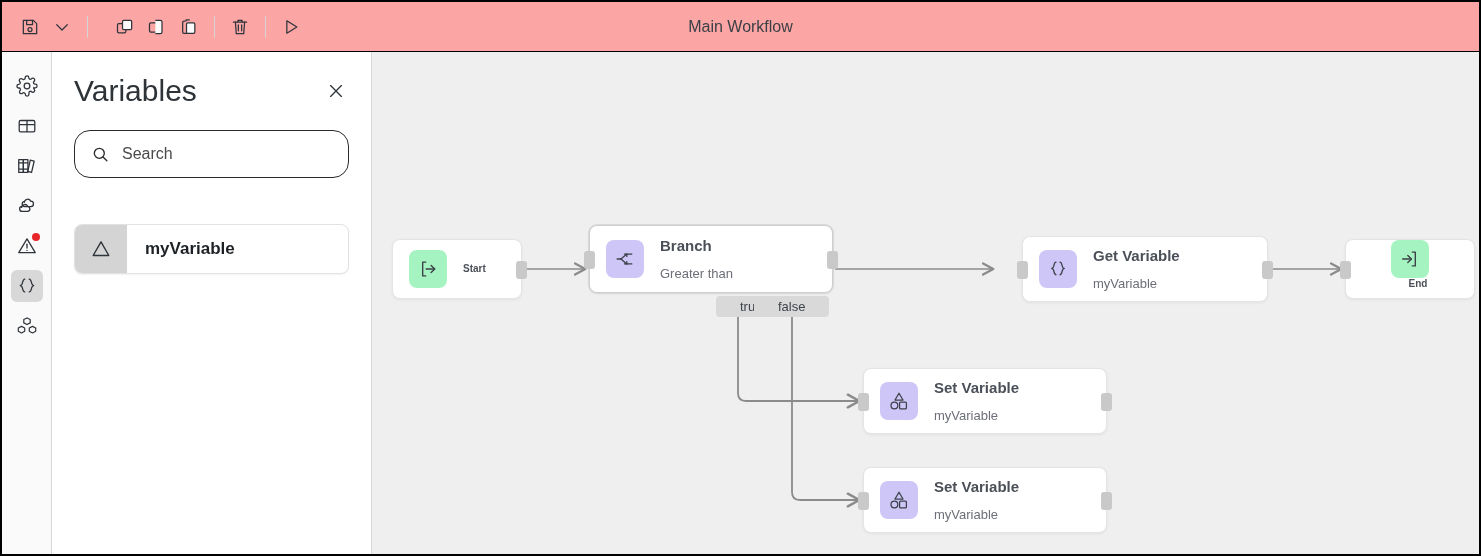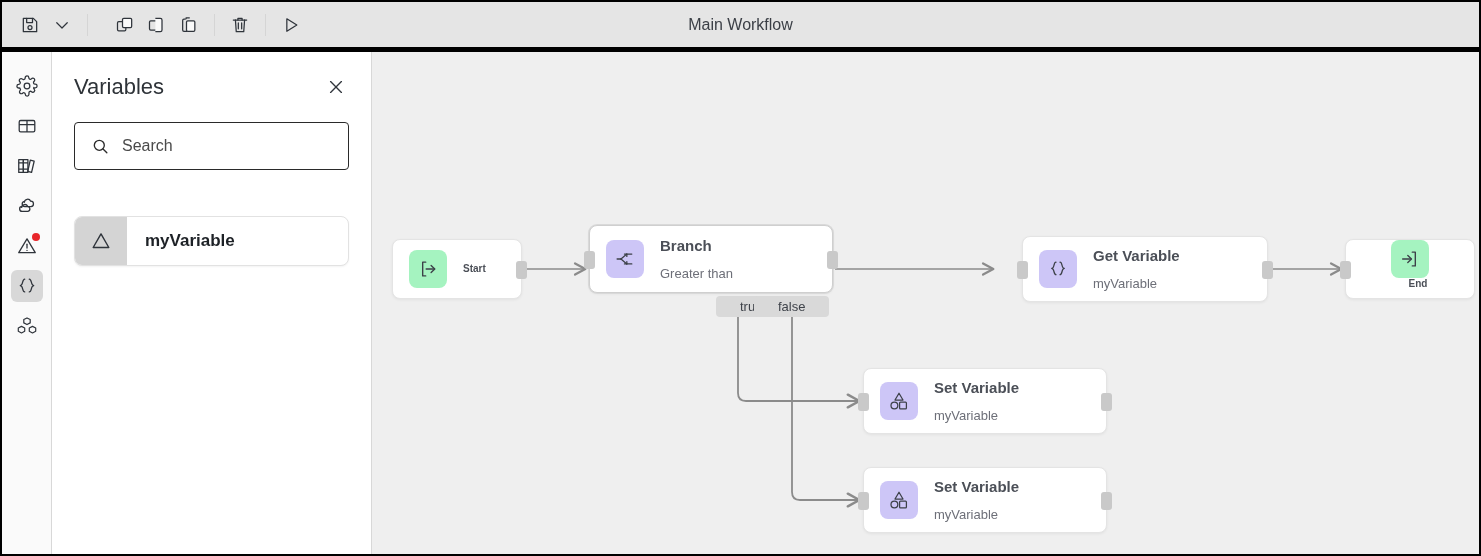--- a/index.html
+++ b/index.html
@@ -13,22 +13,22 @@
     position: relative;
     width: 1481px; height: 556px;
     border: 2px solid #000;
     background: #fff;
     display: flex; flex-direction: column;
   }
 
   
   .toolbar {
     height: 50px; min-height: 50px;
-    background: #e5e5e5;
-    border-bottom: 5px solid #000000;
+    background: #fca5a5;
+    border-bottom: 1px solid #000000;
     display: flex; align-items: center;
     position: relative;
   }
   .tb-group { display: flex; align-items: center; }
   .tb-btn {
     width: 32px; height: 32px;
     display: flex; align-items: center; justify-content: center;
     cursor: pointer; border-radius: 4px;
   }
   .tb-btn:first-child { margin-left: 12px; }
@@ -72,25 +72,25 @@
   .panel {
     width: 320px; min-width: 320px;
     background: #fff;
     border-right: 1px solid #d8d8d8;
     padding: 22px 22px 0 22px;
   }
   .panel-head {
     display: flex; align-items: center; justify-content: space-between;
     margin-bottom: 22px;
   }
-  .panel-title { font-size: 22px; color: #2e3338; font-weight: 400; }
+  .panel-title { font-size: 30px; color: #2e3338; font-weight: 400; }
   .panel-close { width: 26px; height: 26px; cursor: pointer;
     display: flex; align-items: center; justify-content: center; }
   .search-box {
-    height: 48px; border: 1px solid #2a2a2a; border-radius: 4px;
+    height: 48px; border: 1px solid #2a2a2a; border-radius: 16px;
     display: flex; align-items: center; gap: 12px;
     padding: 0 16px; cursor: text;
   }
   .search-input {
     border: none; outline: none; background: transparent;
     font-family: "Liberation Sans", sans-serif;
     font-size: 16px; color: #222; width: 100%;
   }
   .search-input::placeholder { color: #4a4a4a; }
   .var-list { margin-top: 46px; }

